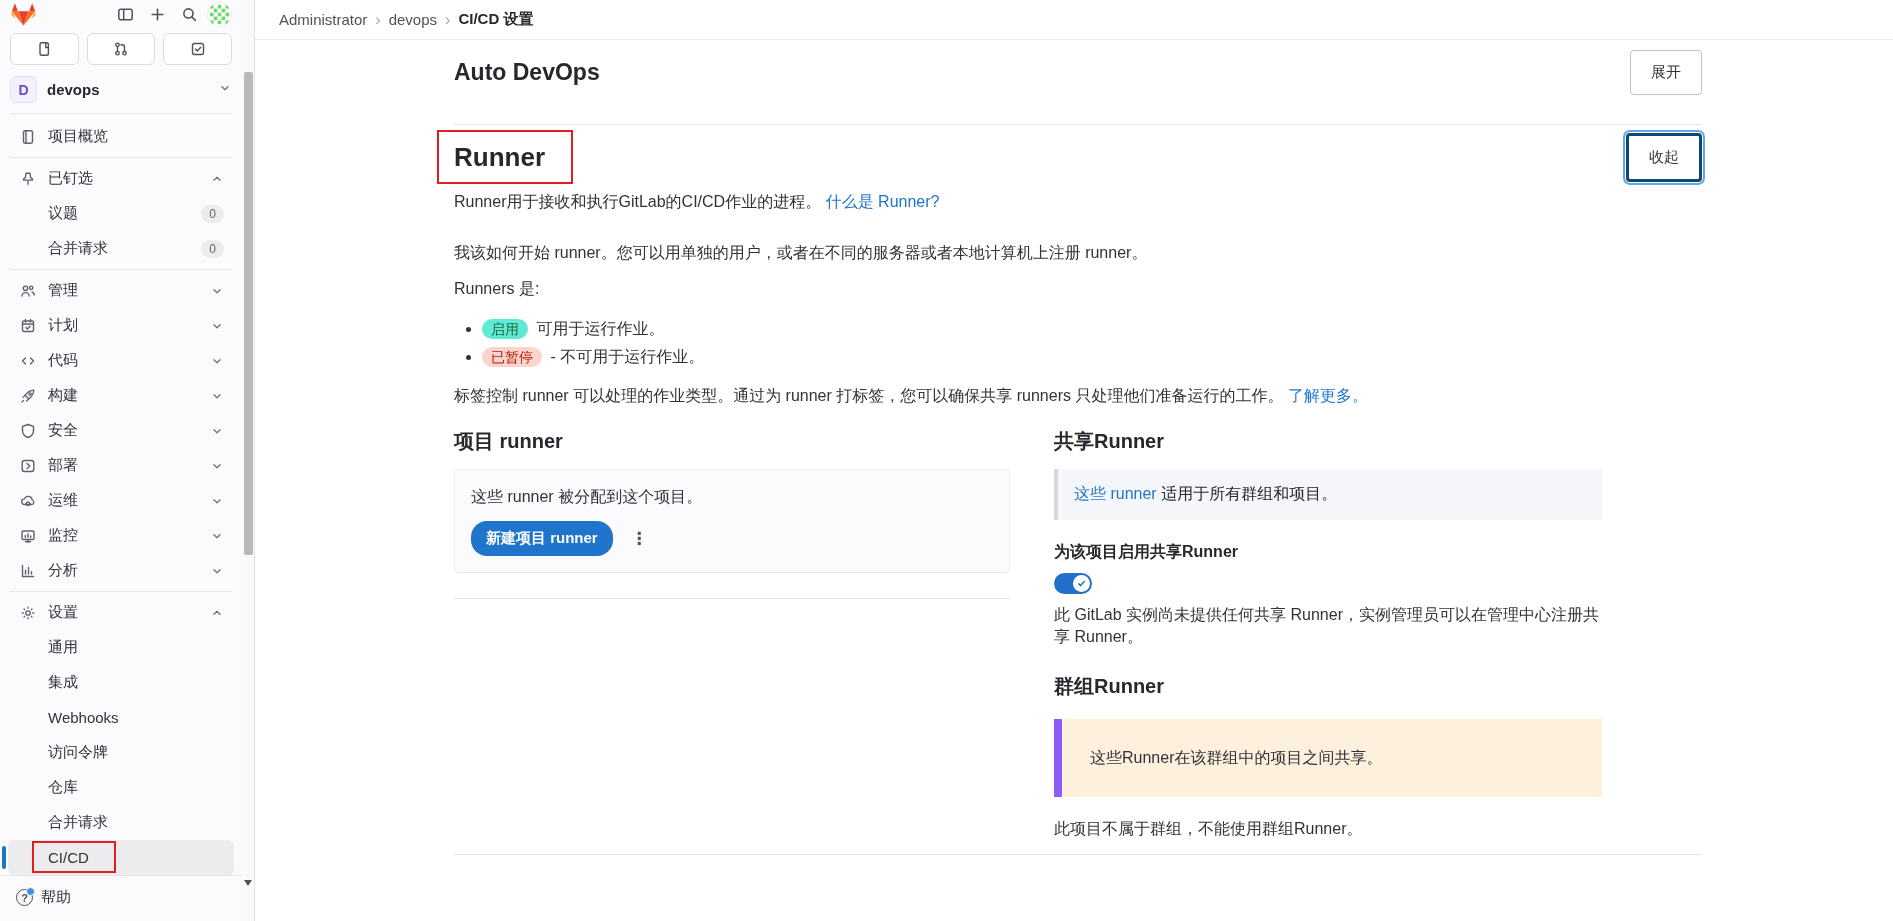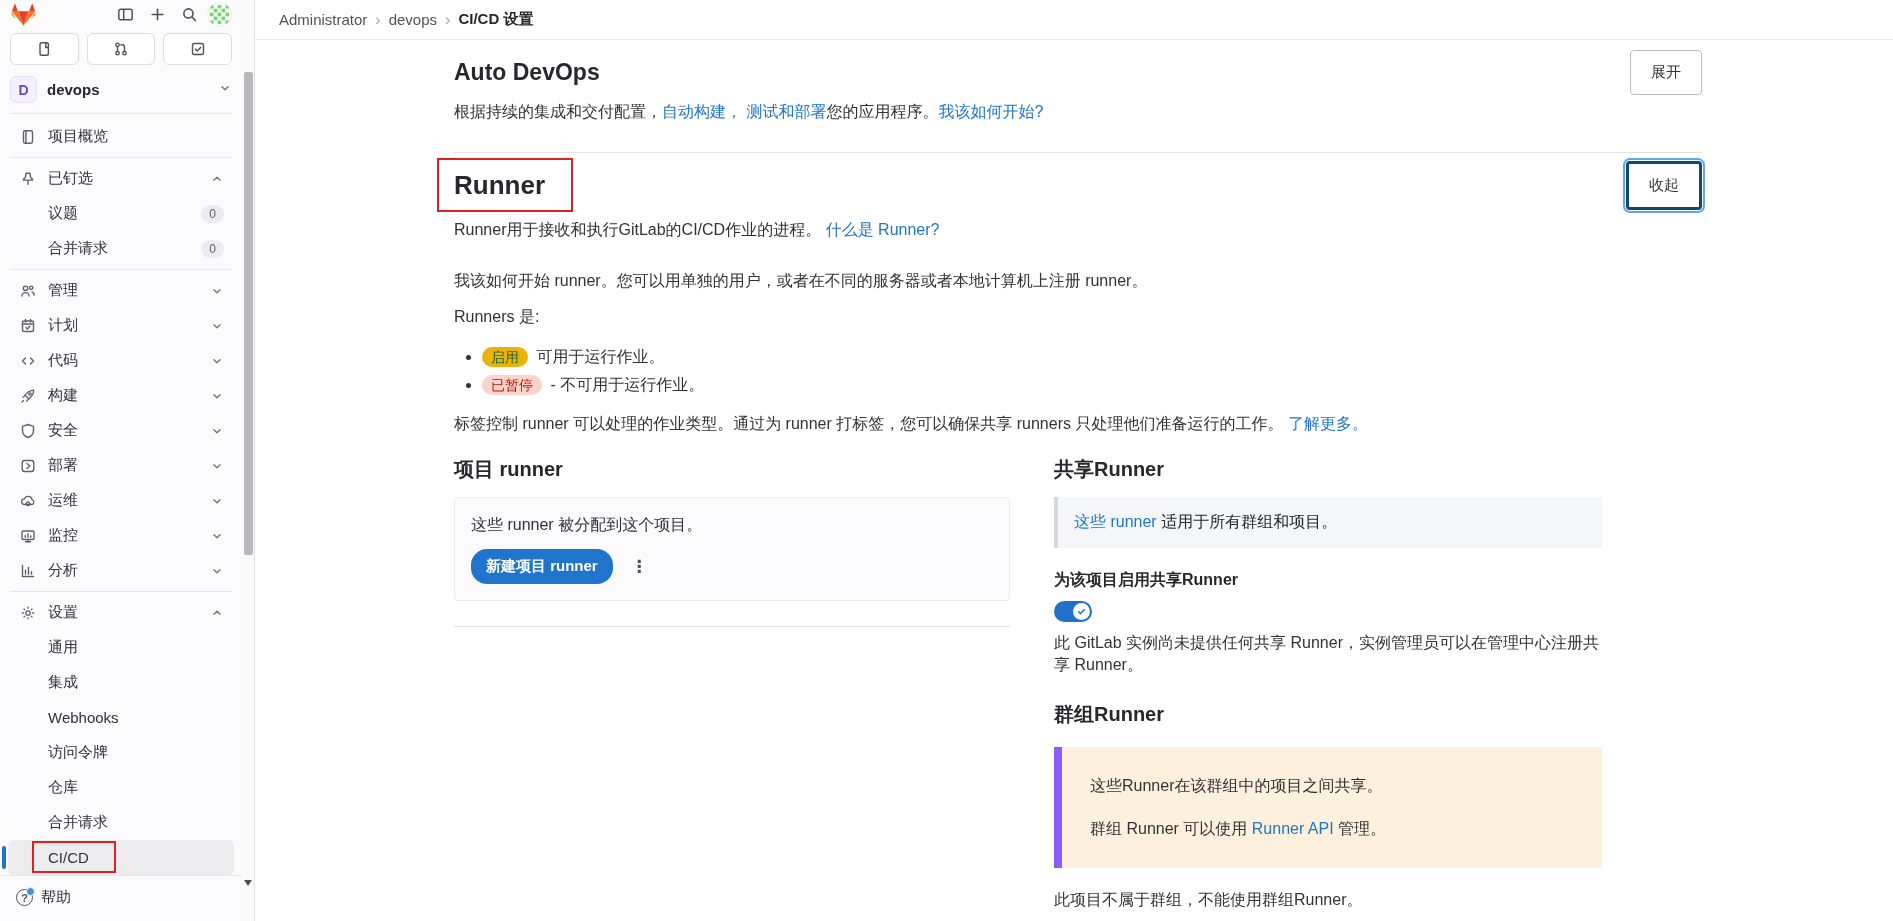--- a/index.html
+++ b/index.html
@@ -68,21 +68,21 @@
   .runner-title-wrap { position:relative; }
   h1.runner-title { font-size:26px; font-weight:bold; color:#28272d; padding:10px 0 9px; }
   .anno-runner { position:absolute; left:-17px; top:-2px; width:136px; height:54px; border:2px solid #e02020; pointer-events:none; }
   .runner-desc { margin-top:9px; }
   .p-register { margin-top:29px; }
   .q-bold { margin-top:19px; font-size:16px; font-weight:bold; }
   .runners-are { margin-top:14px; }
   ul.runner-states { margin:19px 0 0 28px; }
   ul.runner-states li { font-size:16px; color:#333238; margin-bottom:7px; }
   .badge-pill { display:inline-block; font-size:14px; line-height:20px; padding:0 9px; border-radius:10px; margin-right:4px; }
-  .badge-success { background:#eab308; color:#24663b; }
+  .badge-success { background:#5eead4; color:#24663b; }
   .badge-danger { background:#fdd4cd; color:#ae1800; }
   .p-tags { margin-top:17px; }
 
   
   .columns { display:grid; grid-template-columns:556px 548px; gap:44px; margin-top:21px; }
   h2.col-title { font-size:20px; font-weight:bold; color:#28272d; }
   .proj-panel { margin-top:14px; background:#fbfafd; border:1px solid #ececef; border-radius:4px; padding:16px; }
   .proj-panel .btn-row { display:flex; align-items:center; gap:18px; margin-top:13px; }
   .btn-primary { background:#1f75cb; color:#fff; border:none; border-radius:16px; padding:8px 15px; font-size:15px; font-weight:bold; cursor:pointer; font-family:inherit; }
   .kebab { color:#535158; font-size:17px; font-weight:bold; letter-spacing:0; cursor:pointer; line-height:1; }
@@ -452,23 +452,20 @@
       <span class="crumb last">CI/CD 设置</span>
     </header>
 
     <div class="content">
 
       <section class="autodevops">
         <div class="section-row">
           <h1 class="sec-title">Auto DevOps</h1>
           <button class="btn-secondary">展开</button>
         </div>
-        <p class="body-text desc">
-          <span>根据持续的集成和交付配置，</span><a class="link">自动构建， 测试和部署</a><span>您的应用程序。</span><a class="link">我该如何开始?</a>
-        </p>
       </section>
 
       <hr class="full hr-1">
 
       <section>
         <div class="section-row runner-head">
           <div class="runner-title-wrap">
             <span class="anno-runner"></span>
             <h1 class="runner-title">Runner</h1>
           </div>
@@ -529,23 +526,20 @@
                   </svg>
               </span>
             </div>
 
             <p class="body-text shared-note">此 GitLab 实例尚未提供任何共享 Runner，实例管理员可以在管理中心注册共享 Runner。</p>
 
             <h2 class="group-title">群组Runner</h2>
 
             <div class="warn-box">
               <p class="body-text">这些Runner在该群组中的项目之间共享。</p>
-              <p class="body-text line2">
-                <span>群组 Runner 可以使用 </span><a class="link">Runner API</a><span> 管理。</span>
-              </p>
             </div>
 
             <p class="body-text group-disclaimer">此项目不属于群组，不能使用群组Runner。</p>
           </div>
         </div>
       </section>
 
       <hr class="full hr-2">
 
     </div>

